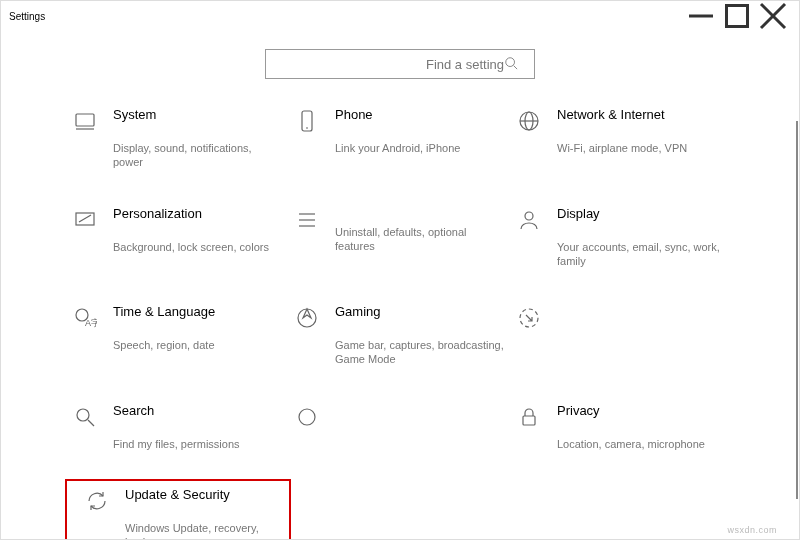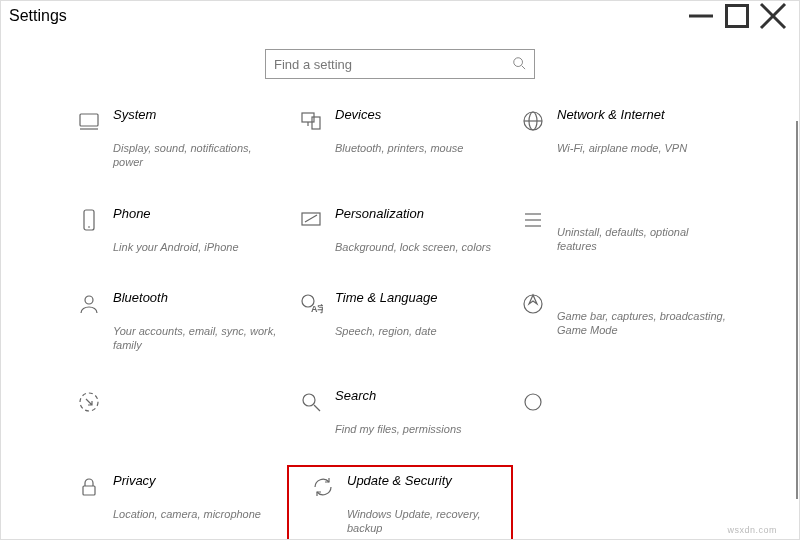--- a/index.html
+++ b/index.html
@@ -10,21 +10,21 @@
       height: 540px;
       overflow: hidden;
       position: relative;
       border: 1px solid #ddd;
     }
     .titlebar {
       height: 30px;
       display: flex;
       align-items: center;
       padding: 0 8px;
-      font-size: 16px;
+      font-size: 10px;
       color: #000;
     }
     .titlebar .title { flex: 0 0 auto; }
     .titlebar .spacer { flex: 1; }
     .winbtn {
       width: 36px;
       height: 28px;
       display: flex;
       align-items: center;
       justify-content: center;
@@ -35,23 +35,24 @@
       justify-content: center;
       margin-top: 18px;
       margin-bottom: 28px;
     }
     .searchbox {
       width: 270px;
       height: 30px;
       border: 1px solid #999;
       display: flex;
       align-items: center;
-      padding: 0 8px;
+      padding: 0 16px;
       color: #777;
       font-size: 13px;
+      text-align: right;
     }
     .searchbox .ph { flex: 1; }
     .grid {
       display: grid;
       grid-template-columns: repeat(3, 210px);
       column-gap: 12px;
       row-gap: 36px;
       justify-content: center;
       padding: 0 30px;
     }
@@ -61,25 +62,24 @@
       gap: 12px;
       cursor: pointer;
     }
     .tile .icon {
       width: 28px;
       height: 28px;
       flex: 0 0 28px;
       color: #14532d;
       display: flex;
       align-items: center;
-      justify-content: flex-end;
-      font-weight: bold;
+      justify-content: flex-start;
     }
     .tile .icon svg { width: 24px; height: 24px; stroke: #666; fill: none; stroke-width: 1.2; }
-    .tile .txt { flex: 1; font-style: italic; }
+    .tile .txt { flex: 1; }
     .tile .ttl {
       font-size: 13px;
       color: #000;
     }
     .tile .sub {
       font-size: 11px;
       color: #777;
       margin-top: 19px;
       line-height: 1.3;
     }
@@ -149,64 +149,51 @@
           <rect x="3" y="5" width="18" height="12" rx="1"></rect>
           <line x1="3" y1="20" x2="21" y2="20"></line>
         </svg>
     </span>
     <div class="txt">
       <div class="ttl">System</div>
       <div class="sub">Display, sound, notifications, power</div>
     </div>
   </div>
 
-  <div class="tile">
-    <span class="icon">
-      <svg viewBox="0 0 24 24">
-          <rect x="3" y="4" width="12" height="9"></rect>
-          <rect x="13" y="8" width="8" height="12"></rect>
-          <line x1="9" y1="17" x2="9" y2="13"></line>
-        </svg>
-    </span>
-    <div class="txt">
-      <div class="ttl">Devices</div>
-      <div class="sub">Bluetooth, printers, mouse</div>
+
+  <div class="tile">
+    <span class="icon">
+      <svg viewBox="0 0 24 24">
+          <rect x="7" y="2" width="10" height="20" rx="2"></rect>
+          <line x1="11" y1="19" x2="13" y2="19"></line>
+        </svg>
+    </span>
+    <div class="txt">
+      <div class="ttl">Phone</div>
+      <div class="sub">Link your Android, iPhone</div>
     </div>
   </div>
 
   <div class="tile">
     <span class="icon">
       <svg viewBox="0 0 24 24">
           <circle cx="12" cy="12" r="9"></circle>
           <ellipse cx="12" cy="12" rx="4" ry="9"></ellipse>
           <line x1="3" y1="12" x2="21" y2="12"></line>
         </svg>
     </span>
     <div class="txt">
       <div class="ttl">Network &amp; Internet</div>
       <div class="sub">Wi-Fi, airplane mode, VPN</div>
     </div>
   </div>
 
   <div class="tile">
     <span class="icon">
       <svg viewBox="0 0 24 24">
-          <rect x="7" y="2" width="10" height="20" rx="2"></rect>
-          <line x1="11" y1="19" x2="13" y2="19"></line>
-        </svg>
-    </span>
-    <div class="txt">
-      <div class="ttl">Phone</div>
-      <div class="sub">Link your Android, iPhone</div>
-    </div>
-  </div>
-
-  <div class="tile">
-    <span class="icon">
-      <svg viewBox="0 0 24 24">
           <rect x="3" y="5" width="18" height="12"></rect>
           <path d="M6 14 L18 7"></path>
         </svg>
     </span>
     <div class="txt">
       <div class="ttl">Personalization</div>
       <div class="sub">Background, lock screen, colors</div>
     </div>
   </div>
 
@@ -224,21 +211,21 @@
   </div>
 
   <div class="tile">
     <span class="icon">
       <svg viewBox="0 0 24 24">
           <circle cx="12" cy="8" r="4"></circle>
           <path d="M4 21c0-4 4-6 8-6s8 2 8 6"></path>
         </svg>
     </span>
     <div class="txt">
-      <div class="ttl">Bluetooth</div>
+      <div class="ttl">Display</div>
       <div class="sub">Your accounts, email, sync, work, family</div>
     </div>
   </div>
 
   <div class="tile">
     <span class="icon">
       <svg viewBox="0 0 24 24">
           <circle cx="9" cy="9" r="6"></circle>
           <text x="12" y="20" font-size="9" fill="#666" stroke="none">A字</text>
         </svg>
@@ -250,20 +237,21 @@
   </div>
 
   <div class="tile">
     <span class="icon">
       <svg viewBox="0 0 24 24">
           <circle cx="12" cy="12" r="9"></circle>
           <path d="M12 3 L8 12 L12 9 L16 12 Z"></path>
         </svg>
     </span>
     <div class="txt">
+      <div class="ttl">Gaming</div>
       <div class="sub">Game bar, captures, broadcasting, Game Mode</div>
     </div>
   </div>
 
   <div class="tile">
     <span class="icon">
       <svg viewBox="0 0 24 24">
           <circle cx="12" cy="12" r="9" stroke-dasharray="4 3"></circle>
           <path d="M9 9 L15 15 M15 11 L15 15 L11 15"></path>
         </svg>

